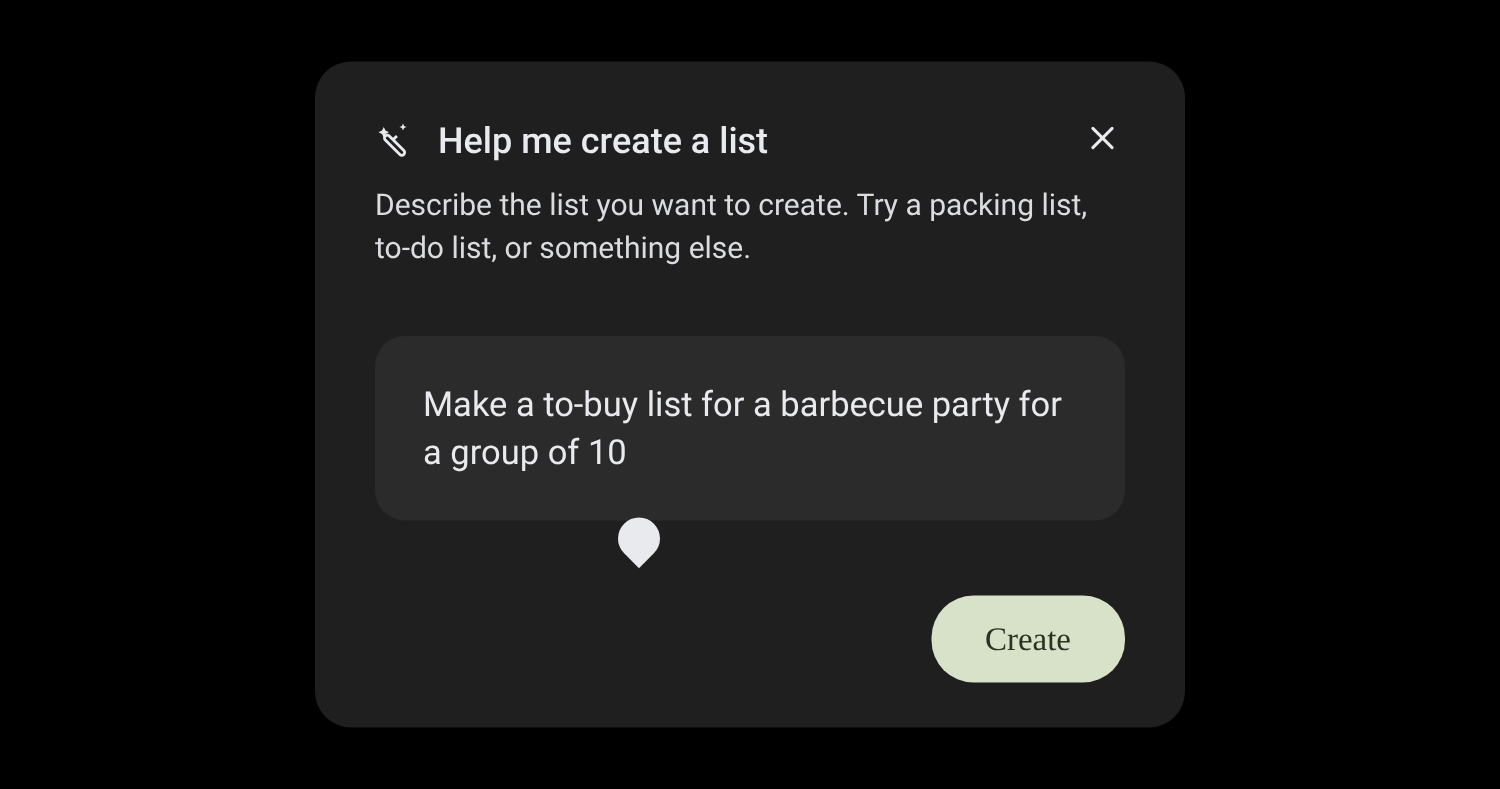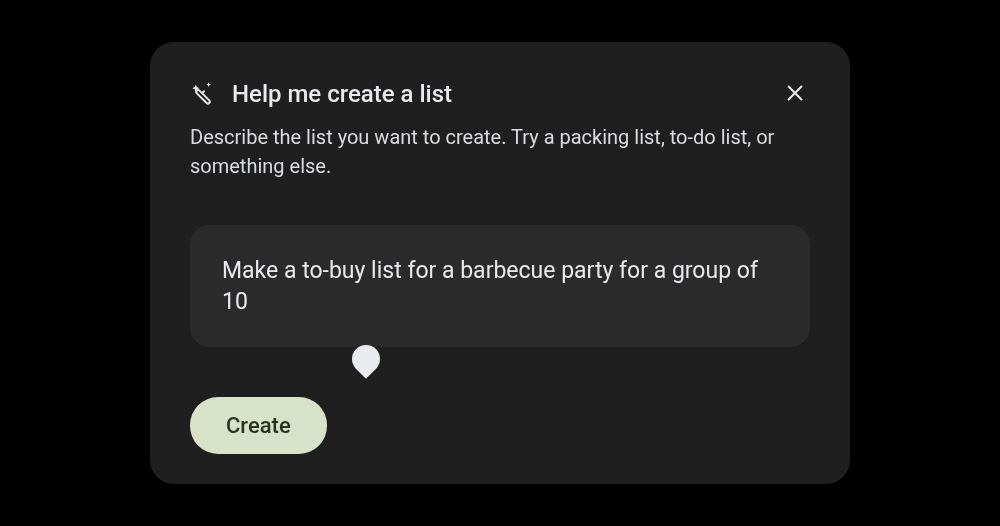--- a/index.html
+++ b/index.html
@@ -11,21 +11,21 @@
       width: 1000px;
       height: 526px;
       background: #000;
       font-family: 'Google Sans', Roboto, Arial, sans-serif;
       display: flex;
       align-items: center;
       justify-content: center;
       overflow: hidden;
     }
     .panel {
-      width: 700px;
+      width: 580px;
       background: #1f1f1f;
       border-radius: 24px;
       padding: 36px 40px 30px 40px;
       position: relative;
     }
     .header-row {
       display: flex;
       align-items: center;
       justify-content: space-between;
       margin-bottom: 12px;
@@ -86,22 +86,23 @@
       bottom: -22px;
       left: 162px;
       width: 28px;
       height: 28px;
       background: #e8eaed;
       border-radius: 50% 50% 50% 0;
       transform: rotate(-45deg);
     }
     .actions {
       display: flex;
-      justify-content: flex-start;
+      justify-content: flex-end;
       margin-top: 46px;
+      font-family: Liberation Serif, serif;
     }
     .create-btn {
       background: #d8e2c9;
       color: #2b3221;
       border: none;
       border-radius: 28px;
       padding: 16px 36px;
       font-size: 22px;
       font-weight: 500;
       cursor: pointer;

